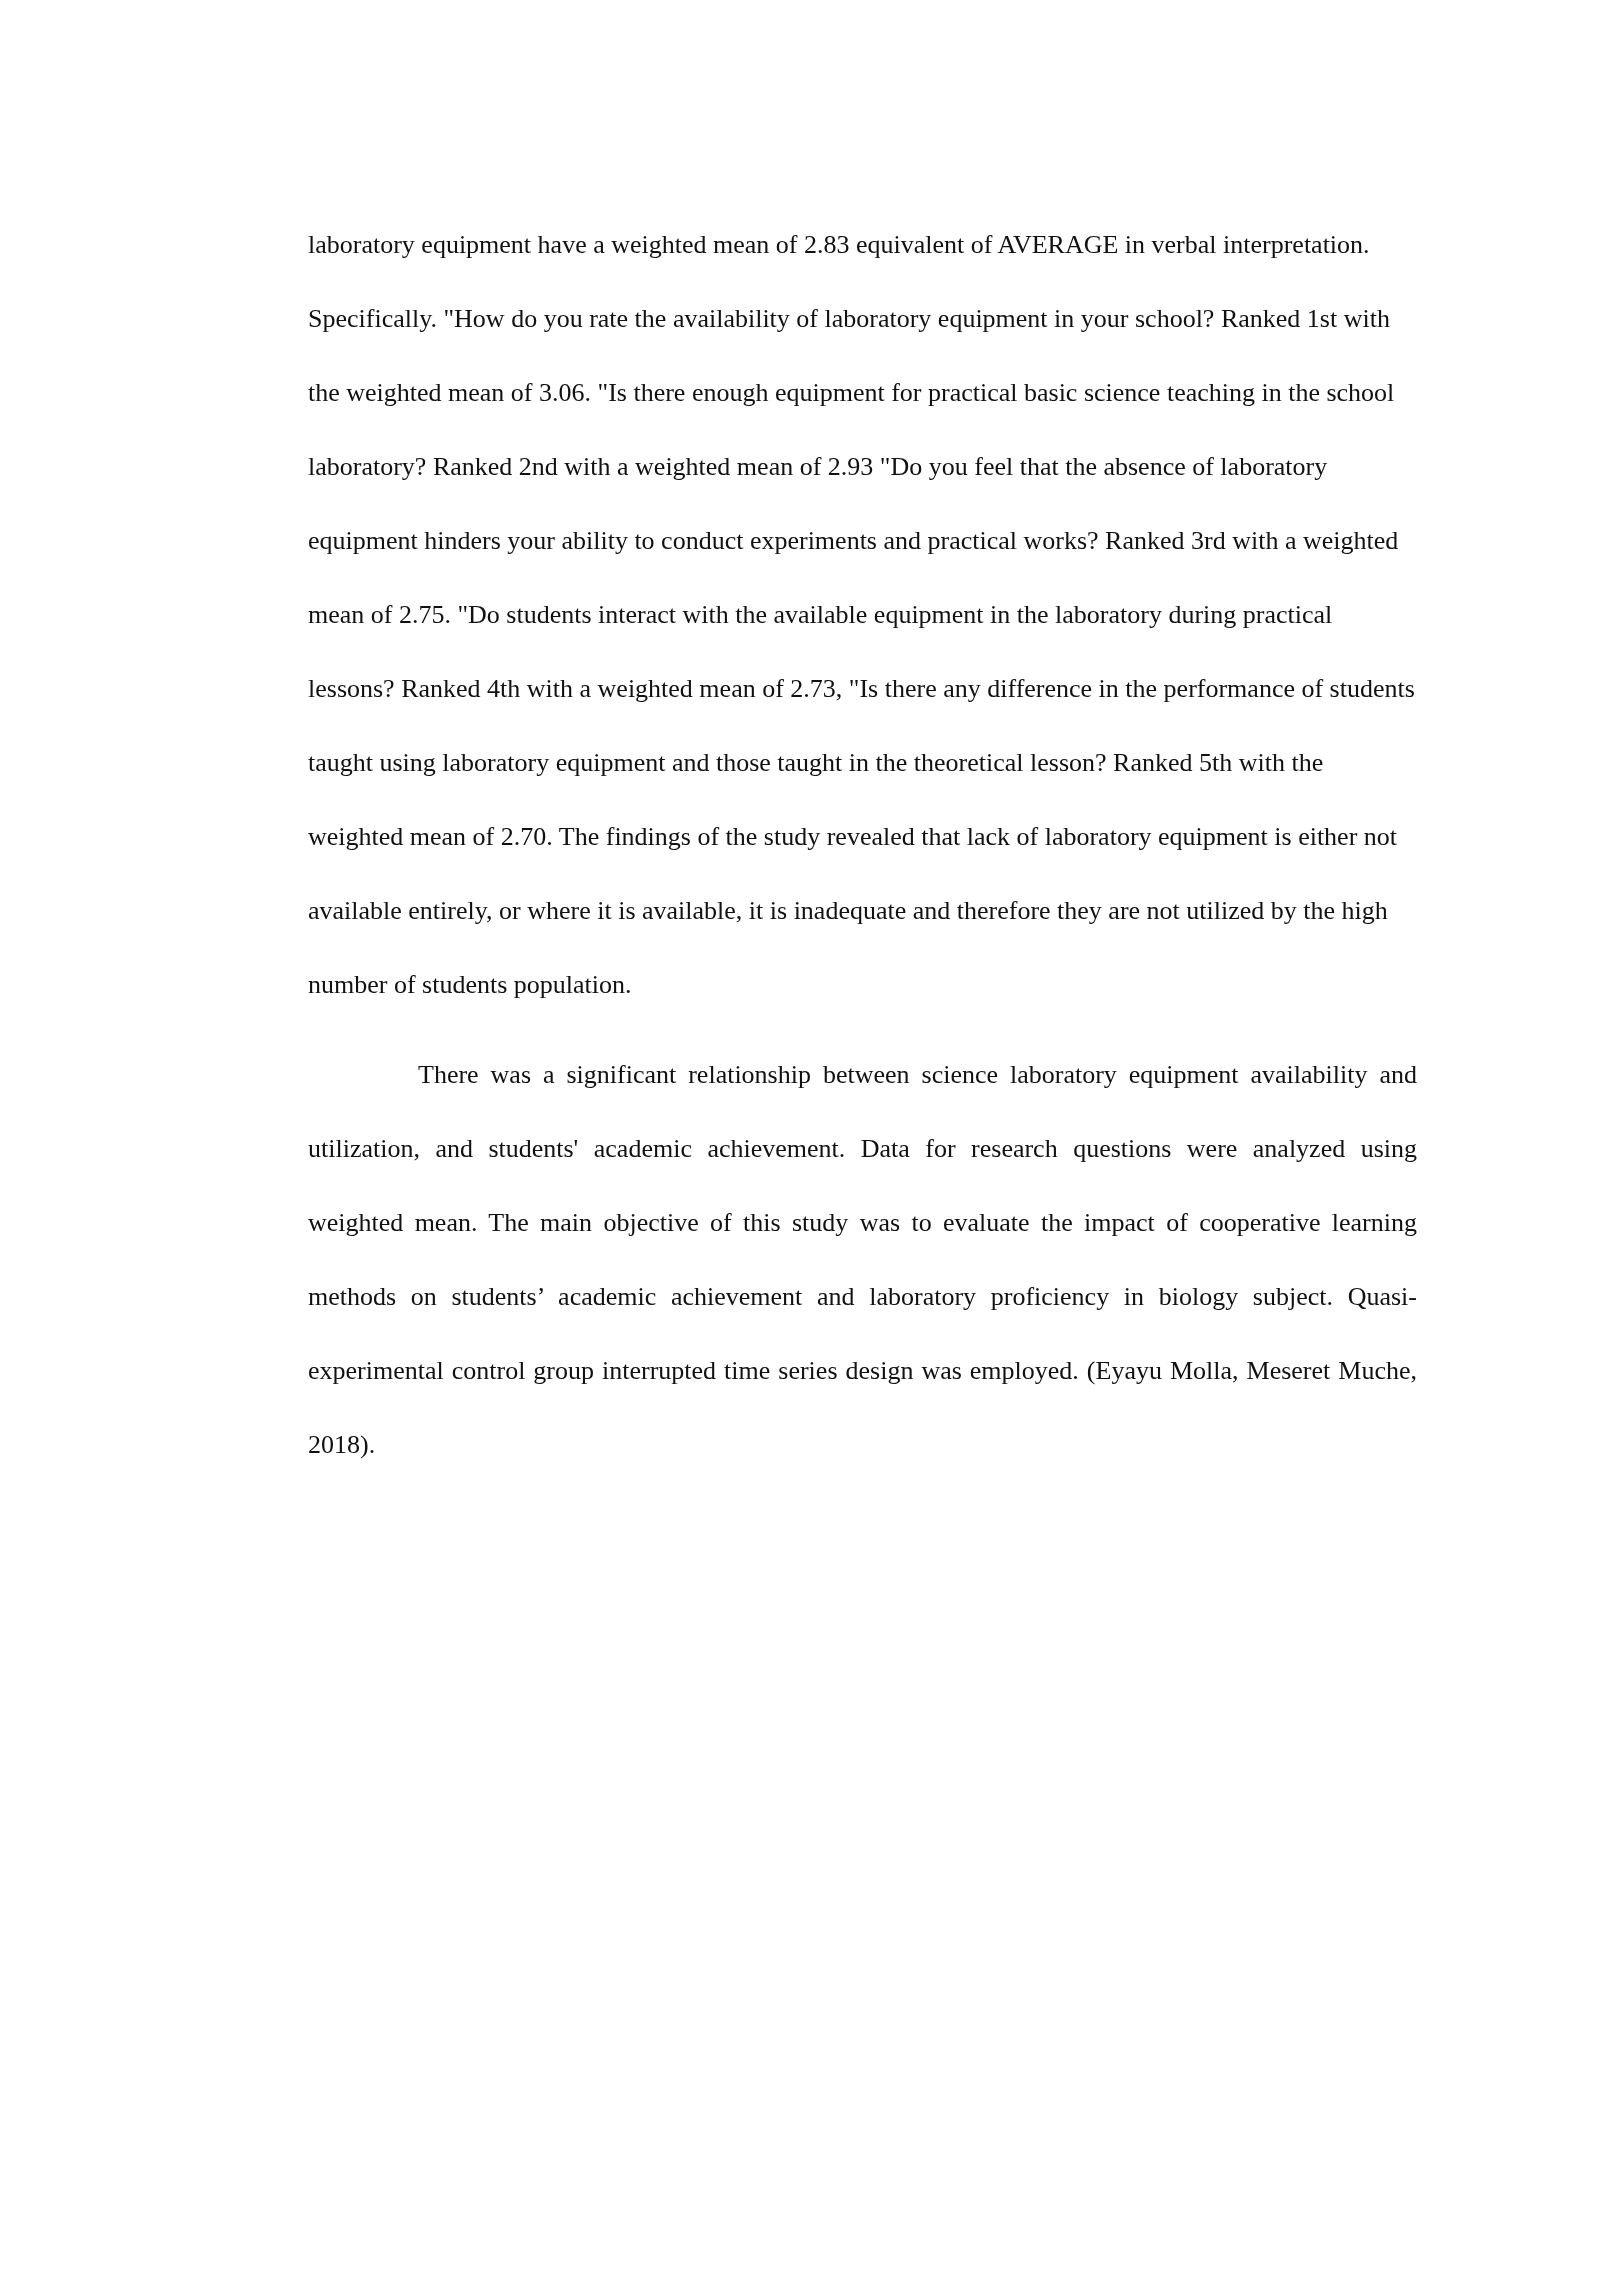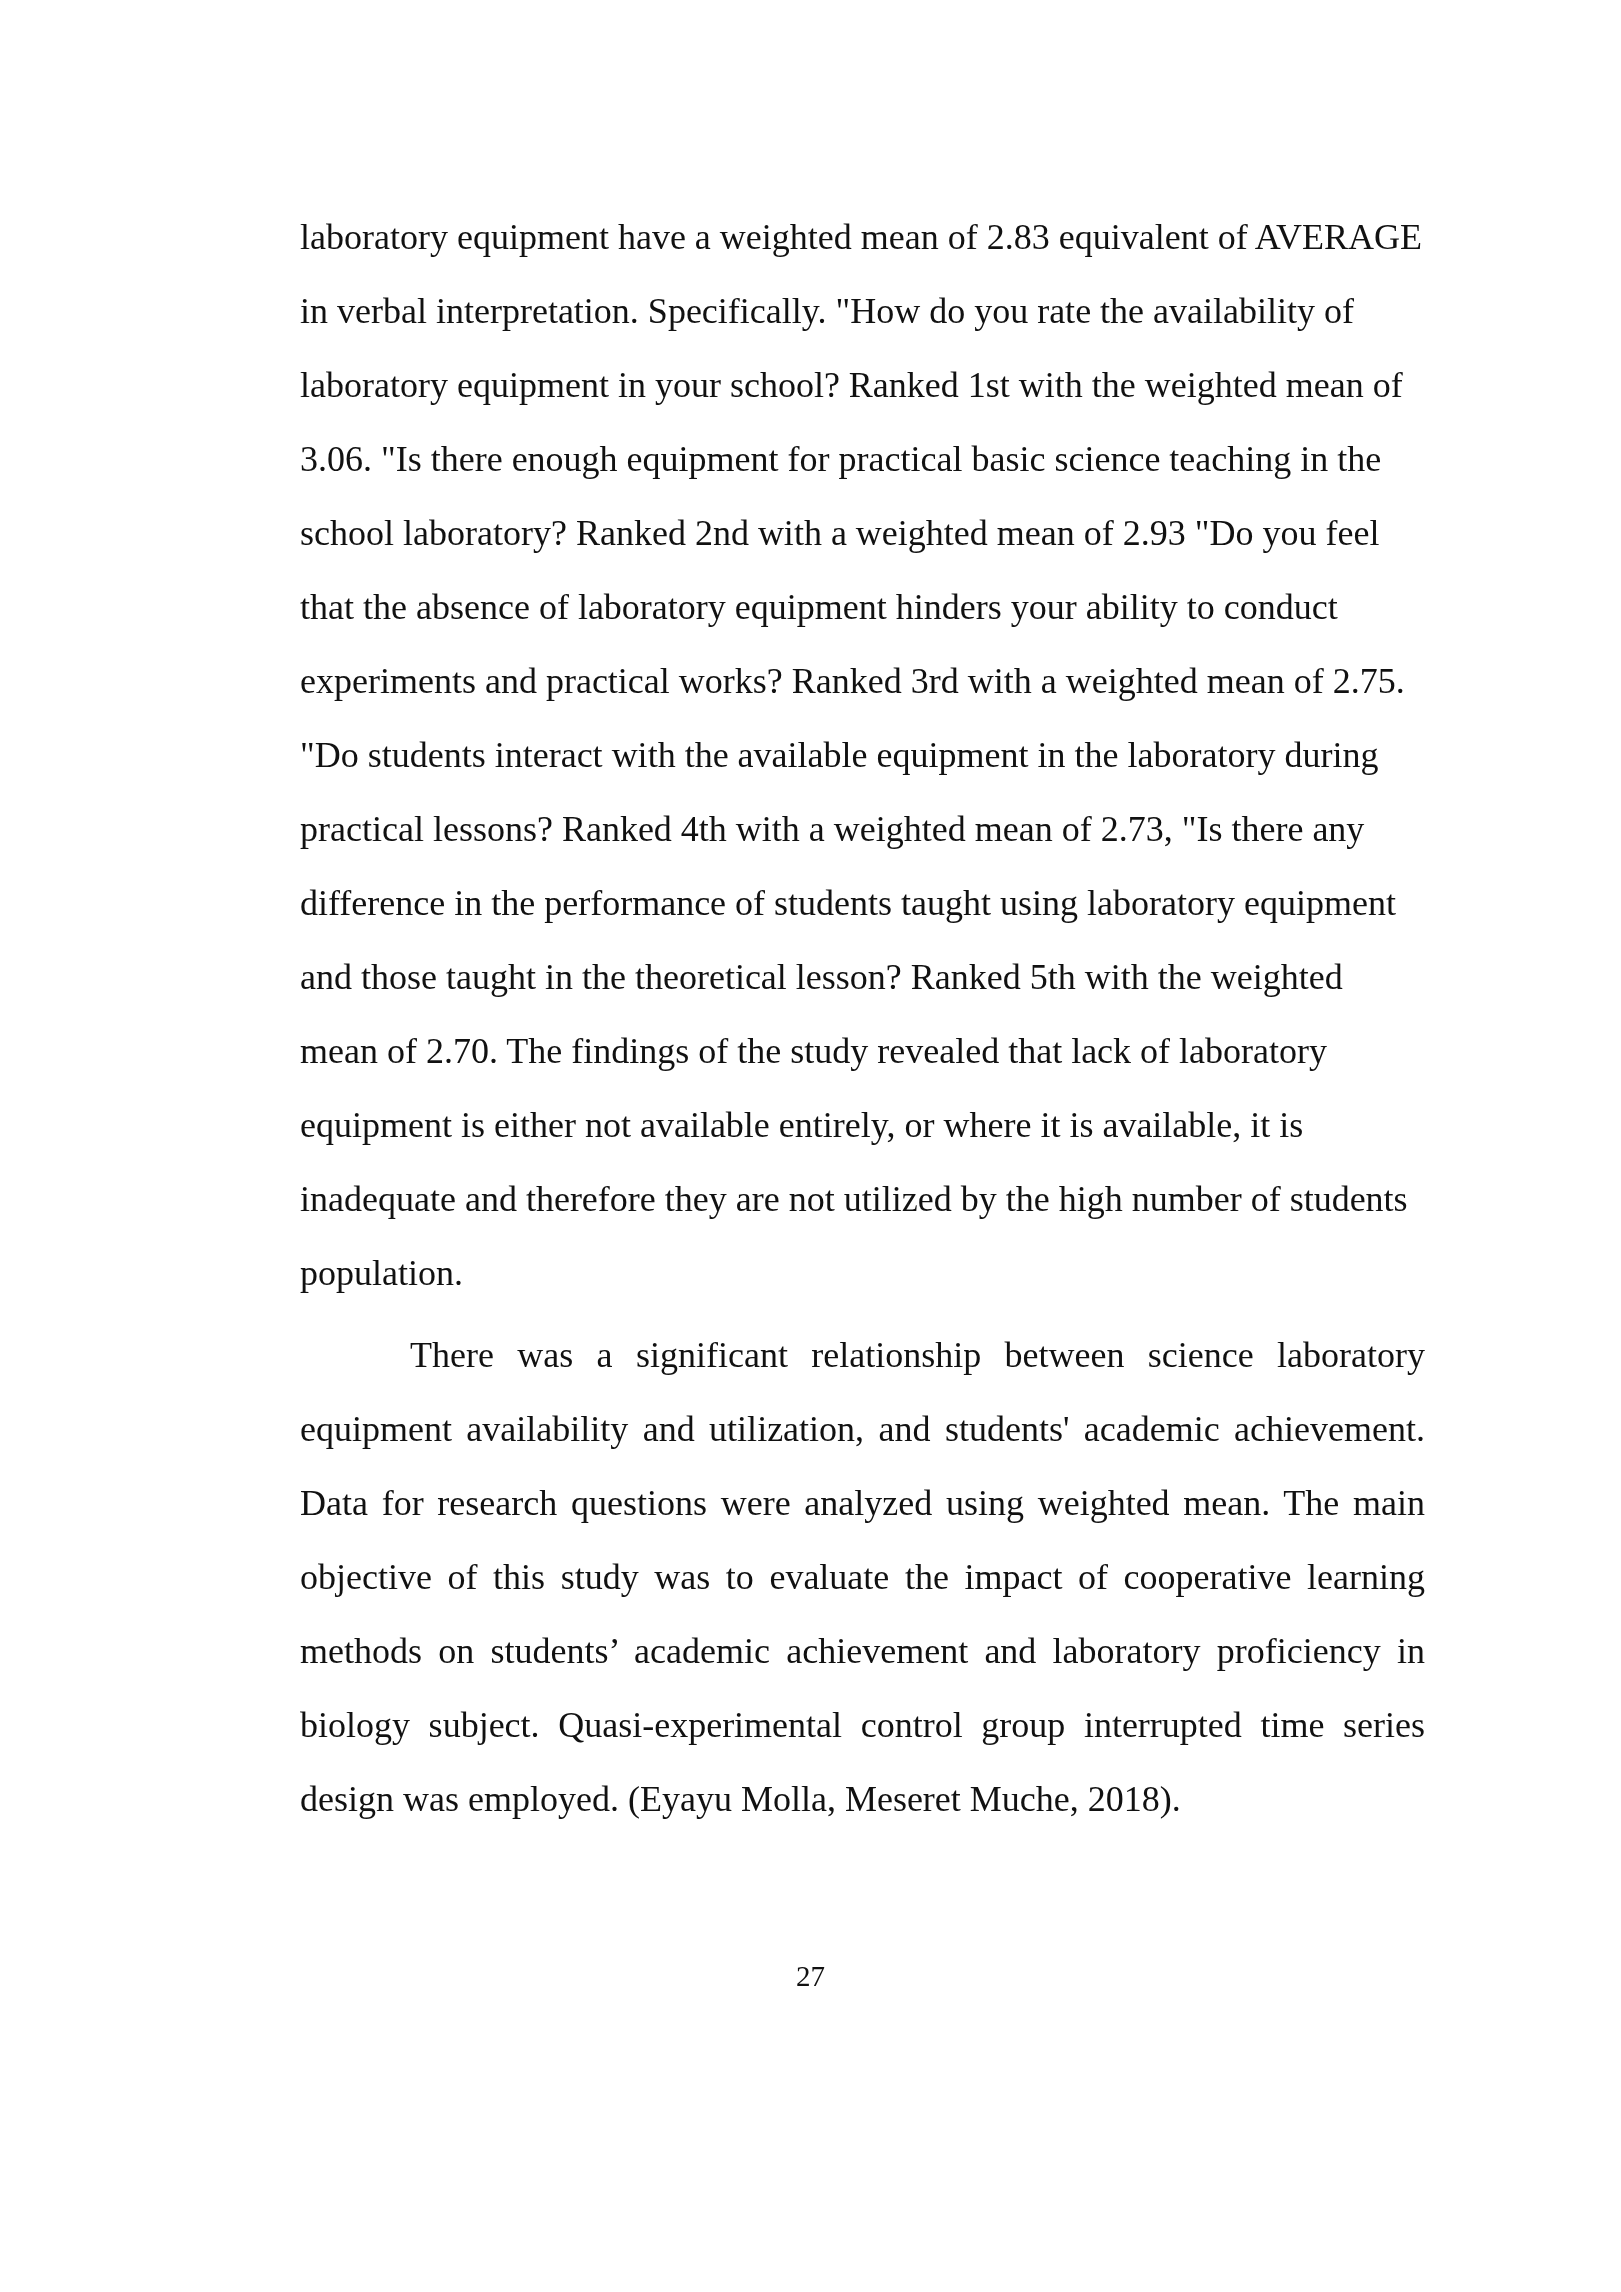--- a/index.html
+++ b/index.html
@@ -19,22 +19,22 @@
     overflow: hidden;
     box-sizing: border-box;
   }
   .text-block {
     position: absolute;
     left: 292px;
     top: 192px;
     width: 1141px;
   }
   p.body-para {
-    margin: 8px;
-    font-size: 36px;
+    margin: 16px;
+    font-size: 26px;
     line-height: 74px;
     text-align: justify;
     text-justify: inter-word;
     color: #111111;
     -webkit-font-smoothing: antialiased;
   }
   p.body-para.first {
     
     text-align: left;
   }
@@ -60,16 +60,15 @@
 <div class="page">
 
   <div class="text-block">
 
     <p class="body-para first">laboratory equipment have a weighted mean of 2.83 equivalent of AVERAGE in verbal interpretation. Specifically. "How do you rate the availability of laboratory equipment in your school? Ranked 1st with the weighted mean of 3.06. "Is there enough equipment for practical basic science teaching in the school laboratory? Ranked 2nd with a weighted mean of 2.93 "Do you feel that the absence of laboratory equipment hinders your ability to conduct experiments and practical works? Ranked 3rd with a weighted mean of 2.75. "Do students interact with the available equipment in the laboratory during practical lessons? Ranked 4th with a weighted mean of 2.73, "Is there any difference in the performance of students taught using laboratory equipment and those taught in the theoretical lesson? Ranked 5th with the weighted mean of 2.70. The findings of the study revealed that lack of laboratory equipment is either not available entirely, or where it is available, it is inadequate and therefore they are not utilized by the high number of students population.</p>
 
     <p class="body-para"><span class="para-indent"></span><span>There was a significant relationship between science laboratory equipment availability and utilization, and students' academic achievement. Data for research questions were analyzed using weighted mean. The main objective of this study was to evaluate the impact of cooperative learning methods on students’ academic achievement and laboratory proficiency in biology subject. Quasi-experimental control group interrupted time series design was employed. (Eyayu Molla, Meseret Muche, 2018).</span></p>
 
   </div>
 
-  <div class="page-number">27</div>
 
 </div>
 
 
 </body></html>

